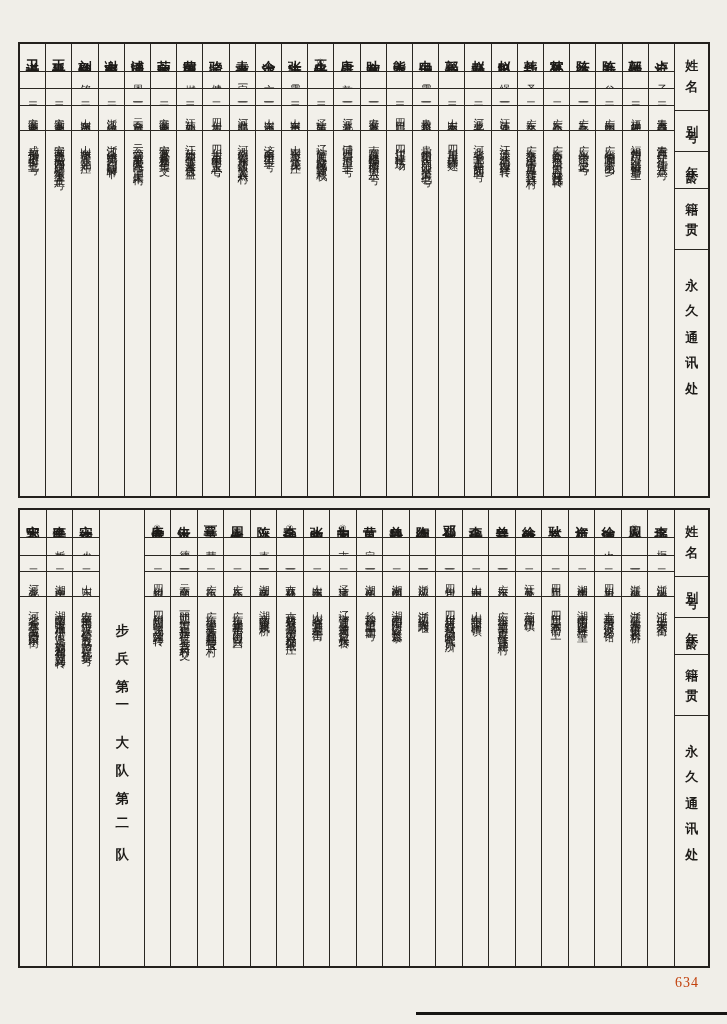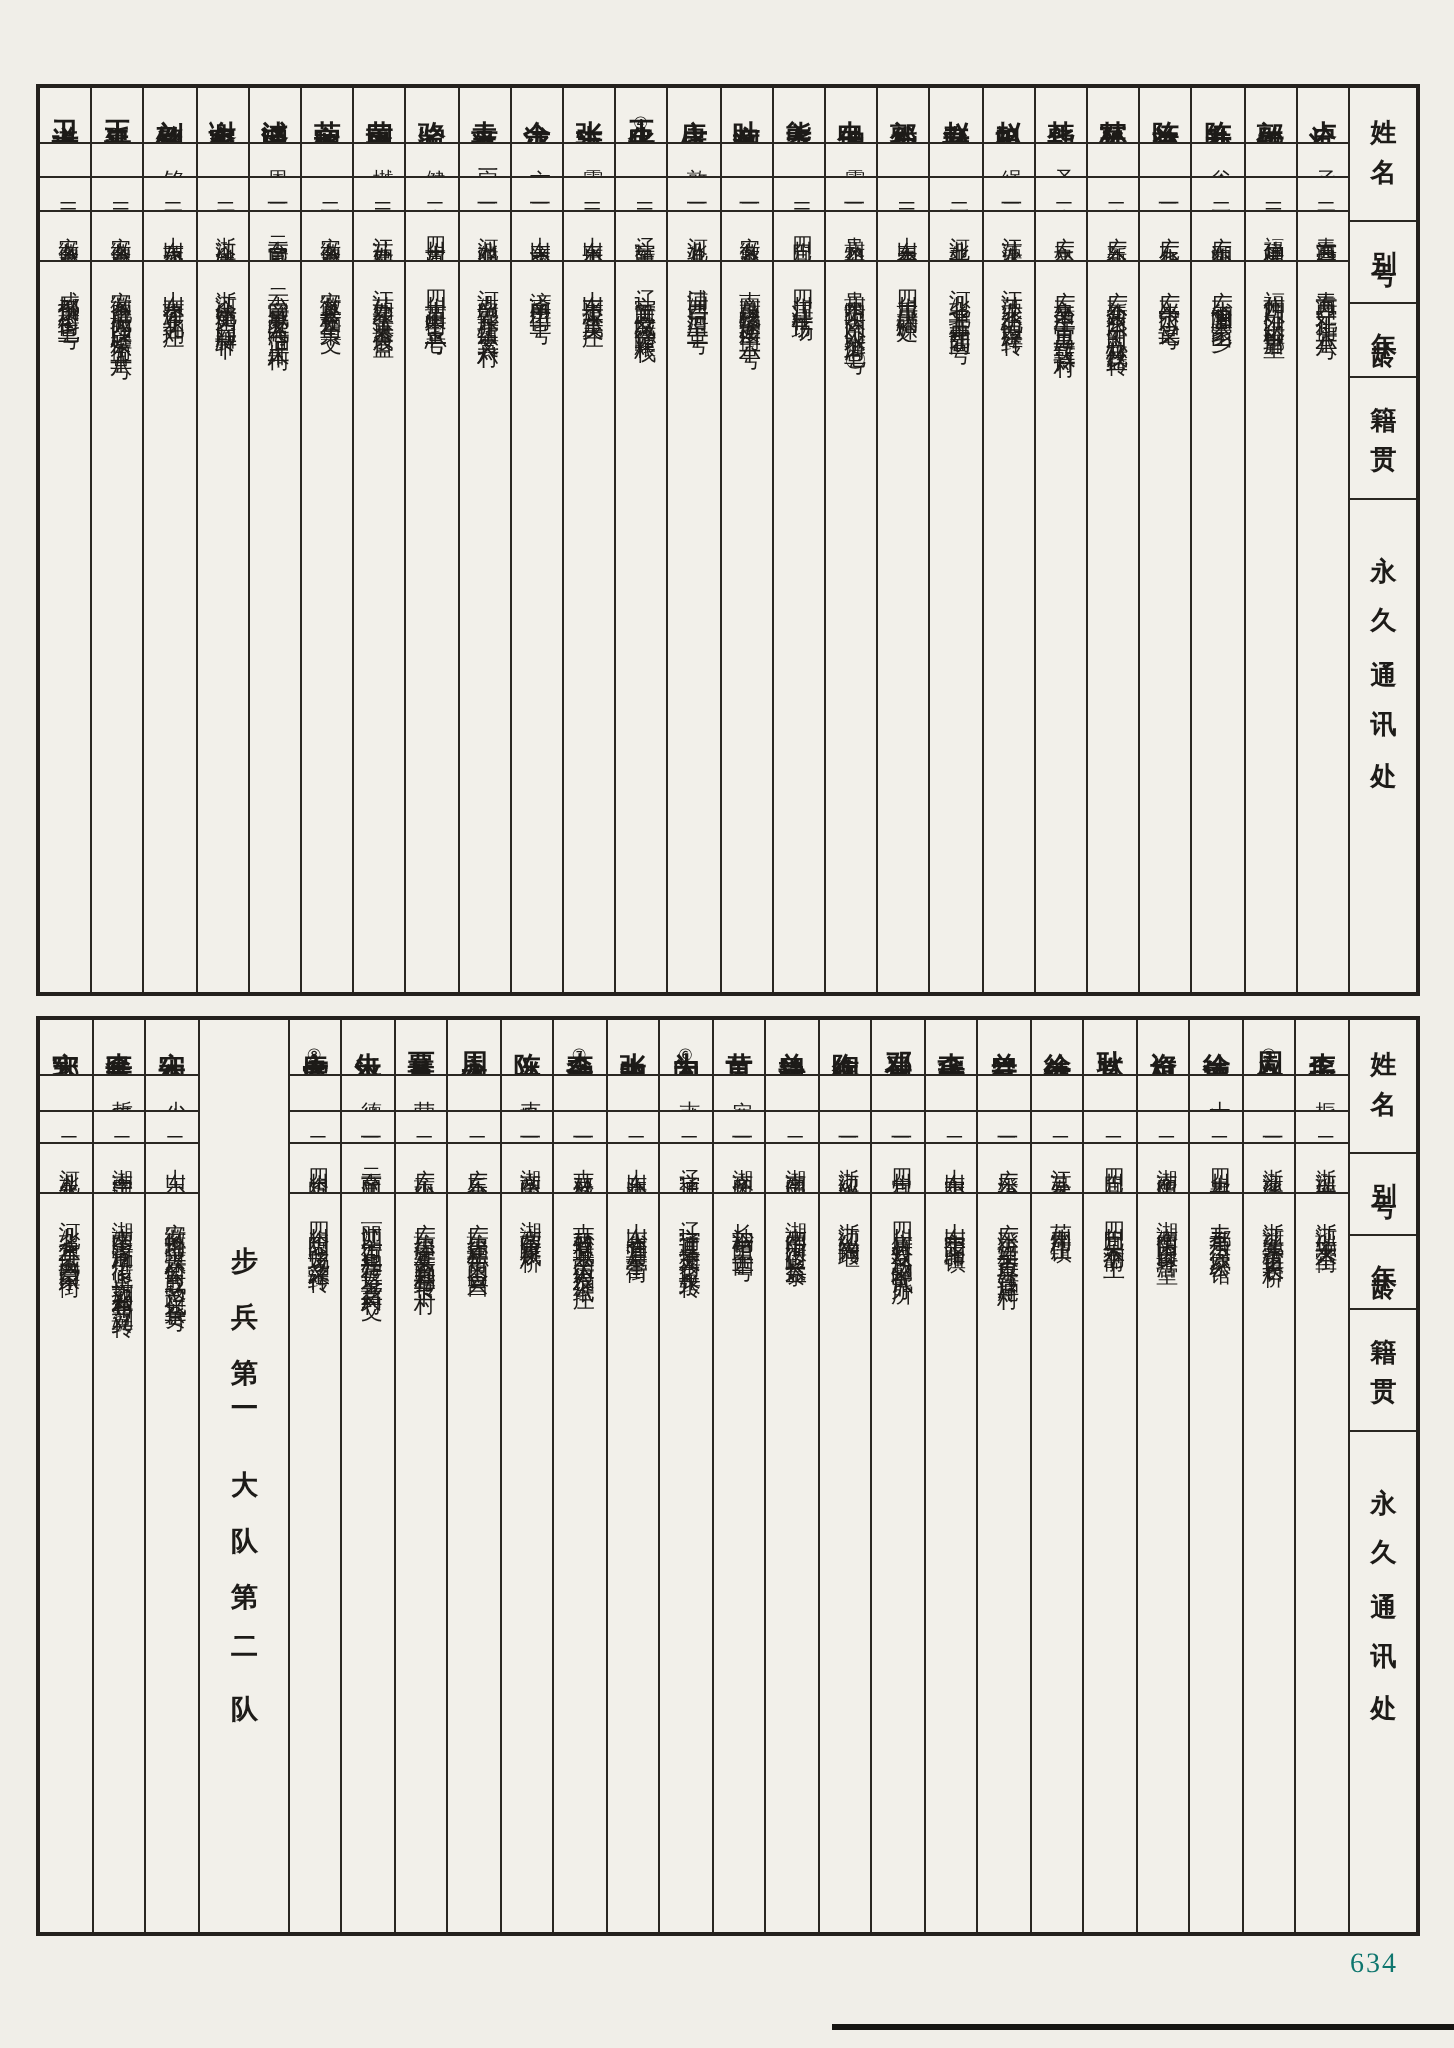--- a/index.html
+++ b/index.html
@@ -55,21 +55,21 @@
   .hl-name    { font-size:13px; font-weight:bold; letter-spacing:20px; }
   .hl-alias   { font-size:12.5px; font-weight:bold; letter-spacing:6px; }
   .hl-age     { font-size:12.5px; font-weight:bold; letter-spacing:5px; }
   .hl-place   { font-size:13px; font-weight:bold; letter-spacing:20px; }
   .hl-address { font-size:13px; font-weight:bold; letter-spacing:26px; padding-top:12px; }
 
   .divider-text { font-size:13.5px; font-weight:bold; letter-spacing:28px; }
 
   .page-number {
     position:absolute; top:975px; right:28px;
-    font-size:14px; color:#0f766e; letter-spacing:1px;
+    font-size:14px; color:#c2410c; letter-spacing:1px;
   }
   .bottom-rule {
     position:absolute; top:1012px; left:416px;
     width:311px; height:3px; background:#161512;
   }
 </style>
 </head>
 <body>
 
 <div class="page">

